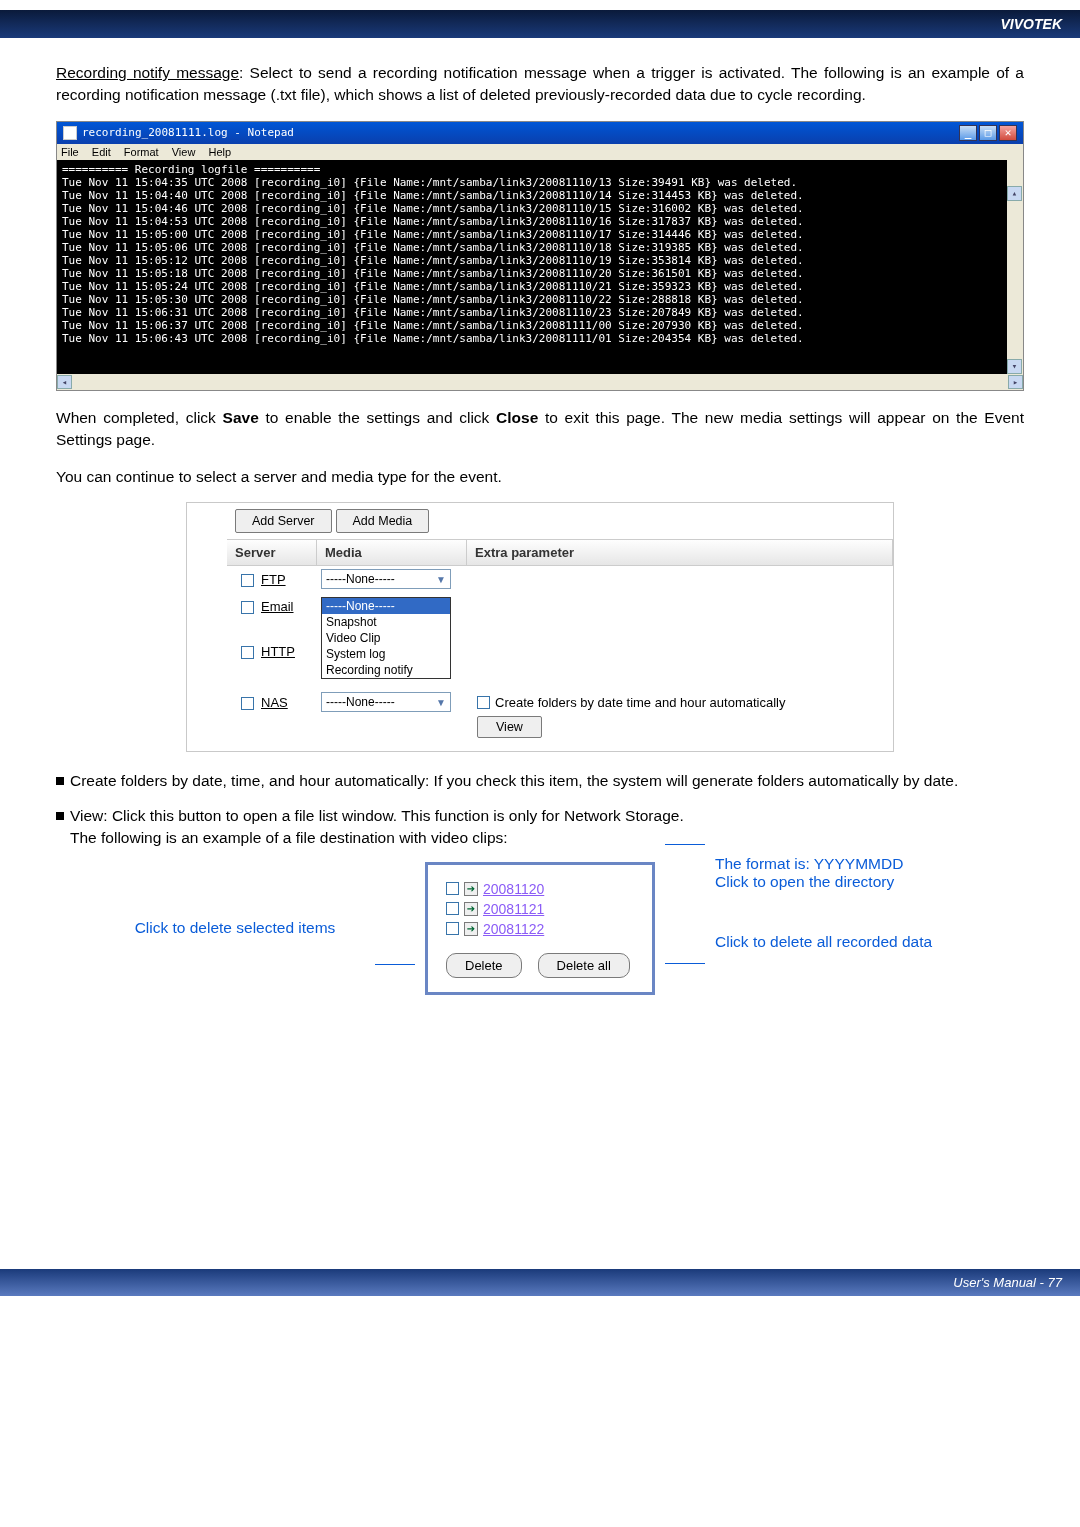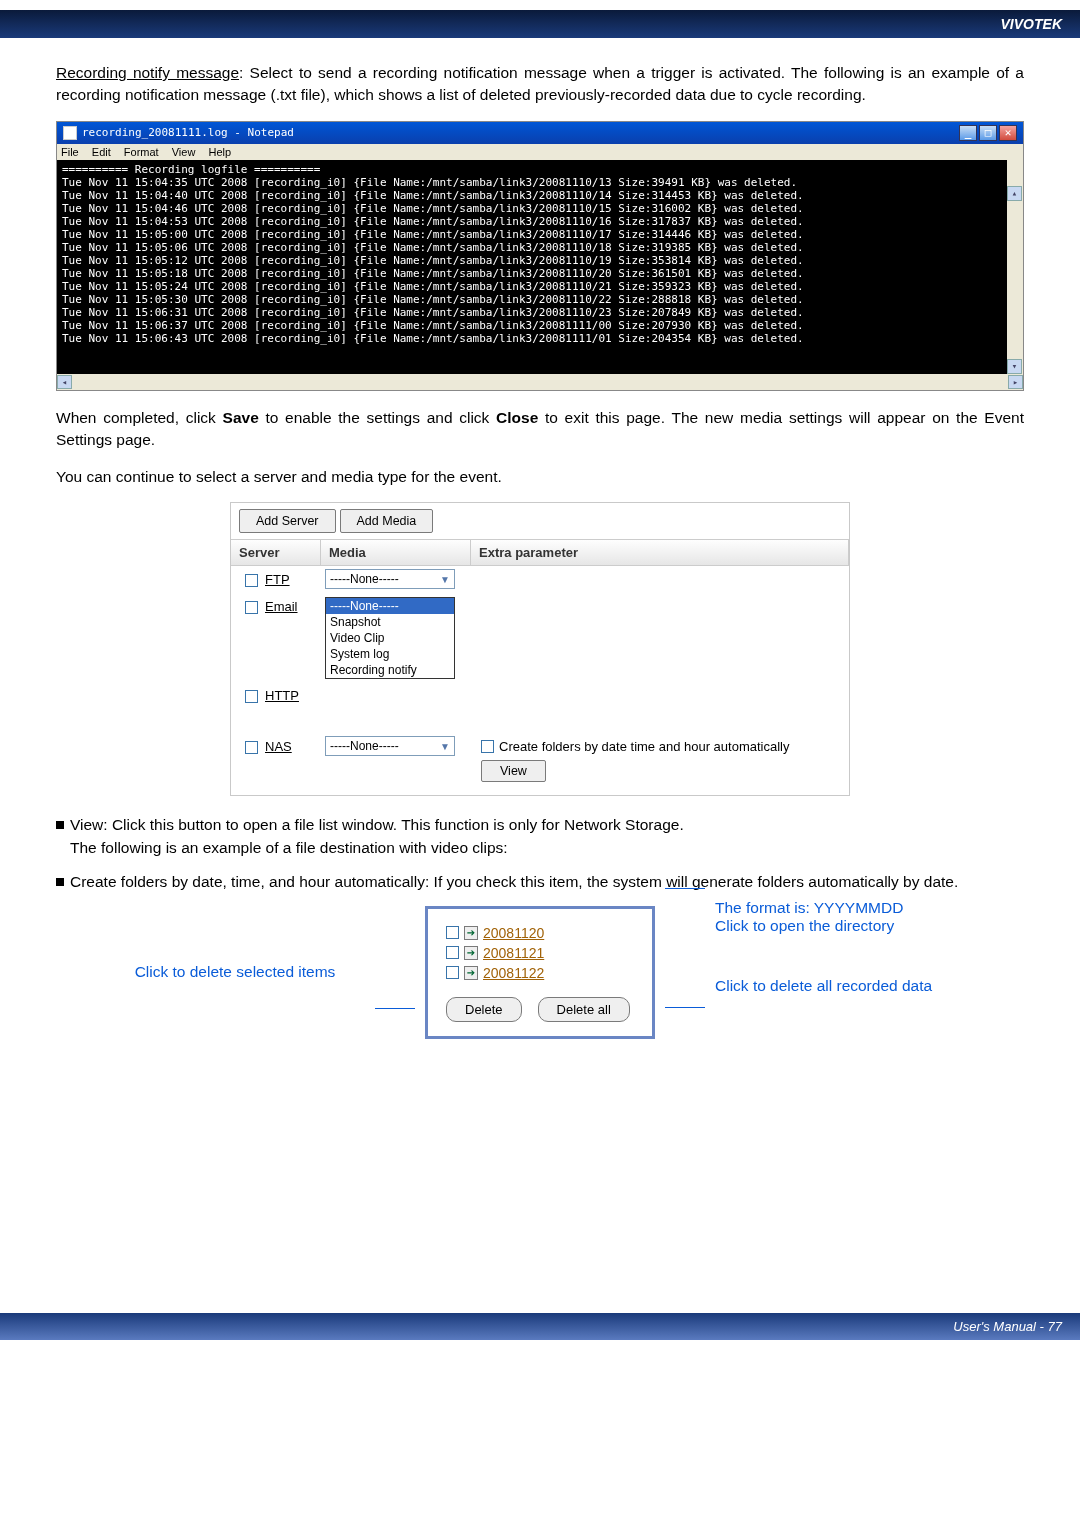--- a/index.html
+++ b/index.html
@@ -17,21 +17,21 @@
 .np-wb.close { background: linear-gradient(to bottom, #f5a39e, #d14b3e); color: #fff; }
 .np-menu { background: #ece9d8; padding: 2px 4px; font-family: Tahoma, sans-serif; color: #000; }
 .np-menu span { margin-right: 10px; }
 .np-body { background: #000; color: #fff; padding: 3px 5px; white-space: pre; overflow-x: hidden; position: relative; }
 .np-scroll-r { position: absolute; right: 0; top: 0; bottom: 0; width: 16px; background: #ece9d8; }
 .np-scroll-r .arrow, .np-scroll-b .arrow { background: #c8d8f2; border: 1px solid #8aa; width: 15px; height: 15px; display: flex; align-items: center; justify-content: center; font-size: 9px; color: #446; }
 .np-scroll-b { background: #ece9d8; height: 16px; display: flex; align-items: center; justify-content: space-between; }
 .np-scroll-b .arrow { width: 15px; height: 14px; }
 .bold { font-weight: bold; }
 
-.servermedia { width: 620px; margin: 6px auto 18px; border: 1px solid #c9c9c9; font-size: 13px; }
+.servermedia { width: 708px; margin: 6px auto 18px; border: 1px solid #c9c9c9; font-size: 13px; padding-left: 40px; }
 .sm-btns { display: flex; gap: 4px; padding: 6px 0 6px 8px; }
 .sm-btn { border: 1px solid #7a7a7a; background: #efefef; padding: 4px 16px; font-size: 12.5px; border-radius: 2px; }
 .sm-head { display: flex; background: linear-gradient(to bottom, #fefefe, #e6e6e6); border-top: 1px solid #ccc; border-bottom: 1px solid #ccc; font-weight: bold; color: #333; }
 .sm-head > div { padding: 5px 8px; border-right: 1px solid #ccc; }
 .col1 { width: 90px; } .col2 { width: 150px; } .col3 { flex: 1; }
 .sm-row { display: flex; align-items: flex-start; padding: 3px 0; }
 .sm-row .col1 { padding: 3px 4px 3px 14px; display: flex; align-items: flex-end; gap: 7px; text-decoration: underline; }
 .sm-row .col2 { padding: 0 4px; }
 .sm-row .col3 { padding: 3px 10px; }
 .chk { width: 13px; height: 13px; border: 1px solid #3874aa; background: #fff; display: inline-block; flex-shrink: 0; }
@@ -41,21 +41,21 @@
 .dd-item { padding: 1px 4px; }
 .dd-item.sel-active { background: #316ac5; color: #fff; }
 .viewbtn { border: 1px solid #7a7a7a; background: #efefef; padding: 3px 18px; font-size: 12.5px; border-radius: 2px; margin-top: 6px; display: inline-block; }
 
 .bullet { font-size: 15.5px; line-height: 1.45; margin-bottom: 12px; display: flex; gap: 6px; text-align: justify; }
 .bullet .sq { width: 8px; height: 8px; background: #000; margin-top: 7px; flex-shrink: 0; }
 
 .filedest { border: 3px solid #6a86c4; background: #fff; padding: 14px 18px 14px 18px; width: 230px; }
 .fd-row { display: flex; align-items: center; gap: 5px; padding: 2px 0; }
 .fd-arrow { width: 14px; height: 14px; border: 1px solid #7a7a7a; background: #efefef; display: inline-flex; align-items: center; justify-content: center; font-size: 10px; color: #063; }
-.fd-link { color: #a16207; text-decoration: underline; font-size: 14px; }
+.fd-link { color: #8b5cf6; text-decoration: underline; font-size: 14px; }
 .fd-btns { display: flex; gap: 16px; margin-top: 14px; }
 .fd-btn { border: 1px solid #7a7a7a; background: #efefef; padding: 4px 18px; font-size: 13px; border-radius: 10px; }
 
 .diagram { display: flex; align-items: center; justify-content: center; gap: 10px; margin: 8px 0 30px; position: relative; }
 .blue-text { color: #0a5cd8; font-size: 15.5px; }
 .callout-box { width: 260px; }
 
 .footer { background: linear-gradient(to bottom, #1a3a7a, #5a7abf); color: #fff; font-style: italic; padding: 6px 18px; text-align: right; font-size: 13px; }
 </style>
 </head>
@@ -157,21 +157,21 @@
         <div class="dd-item">Snapshot</div>
         <div class="dd-item">Video Clip</div>
         <div class="dd-item">System log</div>
         <div class="dd-item">Recording notify</div>
       </div>
     </div>
     <div class="col3"></div>
   </div>
 
   <div class="sm-row" style="margin-top:-44px">
-    <div class="col1" style="margin-top:44px">
+    <div class="col1" style="">
           <span class="chk"></span>
           <span>HTTP</span>
         </div>
     <div class="col2"></div>
     <div class="col3"></div>
   </div>
 
   <div class="sm-row" style="margin-top:24px;padding-bottom:10px">
     <div class="col1">
           <span class="chk"></span>
@@ -188,29 +188,29 @@
             <span class="chk"></span>
             <span>Create folders by date time and hour automatically</span>
           </div>
       <span class="viewbtn">View</span>
     </div>
   </div>
 </div>
 
 <div class="bullet">
   <span class="sq"></span>
+  <span>Create folders by date, time, and hour automatically: If you check this item, the system will generate folders automatically by date.</span>
+</div>
+
+<div class="bullet">
+  <span class="sq"></span>
   <span>
     <span>View: Click this button to open a file list window. This function is only for Network Storage.</span><br>
     <span>The following is an example of a file destination with video clips:</span>
   </span>
-</div>
-
-<div class="bullet">
-  <span class="sq"></span>
-  <span>Create folders by date, time, and hour automatically: If you check this item, the system will generate folders automatically by date.</span>
 </div>
 
 <div class="diagram">
   <div class="blue-text" style="width:260px;text-align:center">Click to delete selected items</div>
 
   <div style="width:40px;border-top:1px solid #0a5cd8;margin-top:72px"></div>
 
   <div class="filedest">
     <div class="fd-row">
       <span class="chk"></span>

